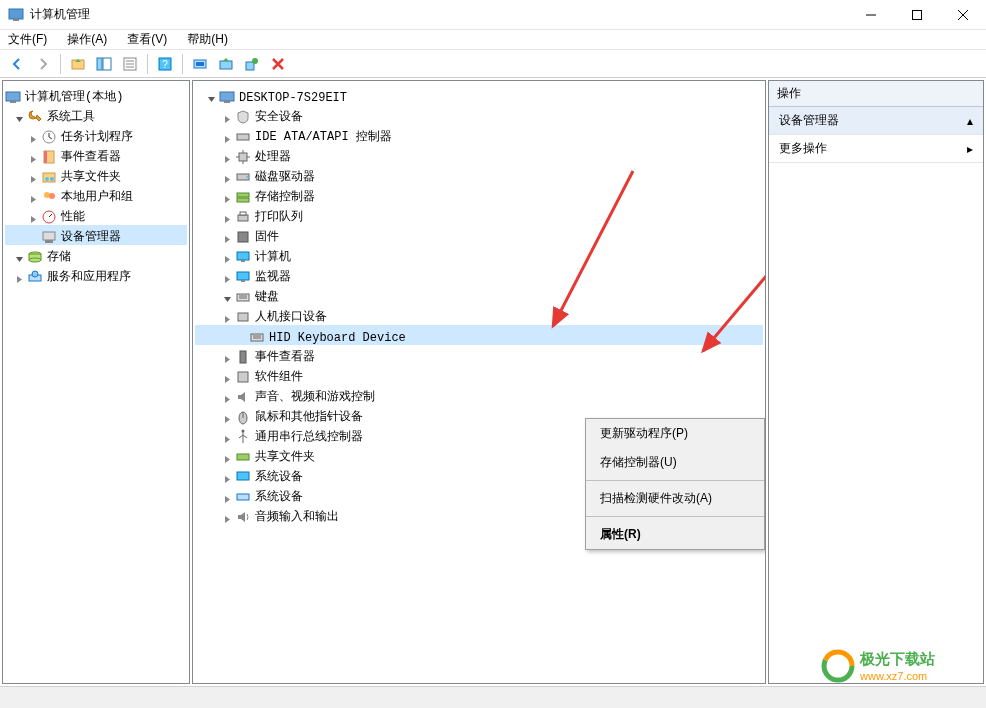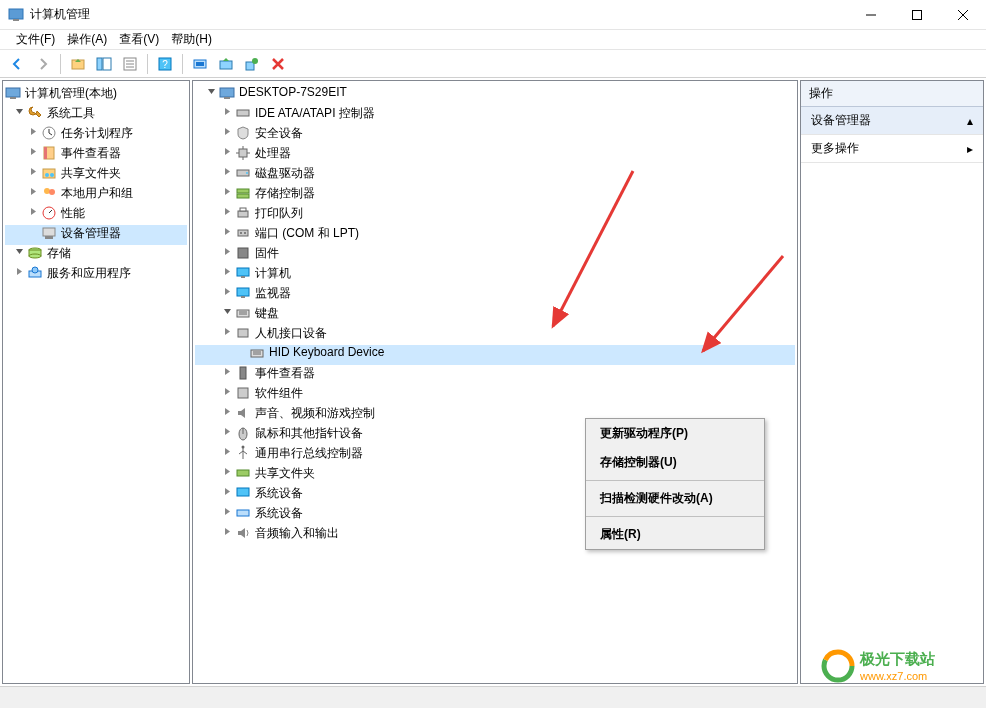--- a/index.html
+++ b/index.html
@@ -20,21 +20,21 @@
   border-bottom: 1px solid #e5e5e5;
 }
 .titlebar .app-icon { width: 16px; height: 16px; margin-right: 6px; }
 .titlebar .title { flex: 1; }
 .titlebar .win-buttons { display: flex; height: 100%; }
 .titlebar .win-btn {
   width: 46px; display: flex; align-items: center; justify-content: center;
 }
 .titlebar .win-btn svg { stroke: #000; }
 .menubar {
-  height: 20px; display: flex; align-items: center; padding-left: 16px; gap: 12px;
+  height: 20px; display: flex; align-items: center; padding-left: 8px; gap: 20px;
   border-bottom: 1px solid #e5e5e5;
 }
 .menubar span { cursor: default; }
 .toolbar {
   height: 28px; display: flex; align-items: center; padding-left: 6px; gap: 4px;
   border-bottom: 1px solid #d0d0d0;
 }
 .toolbar .tbtn {
   width: 22px; height: 22px; display: flex; align-items: center; justify-content: center;
 }
@@ -42,52 +42,52 @@
 .main {
   display: flex; height: calc(708px - 30px - 20px - 28px - 22px);
 }
 .left-pane {
   width: 188px; border: 1px solid #828790; margin: 2px; padding: 4px 2px; overflow: hidden;
 }
 .mid-pane {
   flex: 1; border: 1px solid #828790; margin: 2px 0; padding: 4px 2px; overflow: hidden; position: relative;
 }
 .right-pane {
-  width: 184px; border: 1px solid #828790; margin: 2px; display: flex; flex-direction: column;
+  width: 216px; border: 1px solid #828790; margin: 2px; display: flex; flex-direction: column;
 }
 .right-header {
   background: #eef3fa; border-bottom: 1px solid #bcc7d8; padding: 4px 8px; font-size: 12px;
 }
 .right-item {
   padding: 5px 10px; border-bottom: 1px solid #e5e5e5; display: flex; justify-content: space-between; align-items: center;
 }
 .right-item.hl { background: #e6eef9; }
 .tree-row {
-  display: flex; align-items: flex-start; height: 20px; white-space: nowrap; cursor: default;
+  display: flex; align-items: flex-end; height: 20px; white-space: nowrap; cursor: default; font-family: Liberation Mono, monospace;
 }
 .tree-row.selected { background: #cde8ff; }
 .tree-row.selected-dev { background: #cde8ff; }
 .expander {
   width: 12px; height: 12px; display: inline-flex; align-items: center; justify-content: center; margin-right: 2px;
 }
 .expander svg { fill: #595959; }
 .leaf-spacer { width: 14px; display: inline-block; }
 .node-icon { width: 16px; height: 16px; margin-right: 4px; flex: none; }
 .node-label { }
 .indent { display:inline-block; }
 .statusbar {
   height: 22px; border-top: 1px solid #d0d0d0; display: flex; align-items: center; padding-left: 8px;
   background: #f0f0f0;
 }
 .context-menu {
   position: absolute; left: 392px; top: 337px; width: 180px;
   background: #f0f0f0; border: 1px solid #a0a0a0; box-shadow: 2px 2px 4px rgba(0,0,0,0.25);
   z-index: 50;
 }
-.ctx-item { padding: 6px 14px; cursor: default; font-weight: bold; }
+.ctx-item { padding: 6px 14px; cursor: default; }
 .ctx-sep { height: 1px; background: #c0c0c0; margin: 3px 0; }
 .arrow-svg { position: absolute; pointer-events: none; z-index: 40; }
 .watermark {
   position: absolute; right: 6px; bottom: 22px; width: 160px; height: 40px; z-index: 60;
 }
 </style>
 </head>
 <body>
 
 <div class="titlebar">
@@ -330,35 +330,35 @@
     </div>
 
     <div class="tree-row">
         <span class="indent" style="width:26px"></span>
         <span class="expander">
           <svg width="9" height="9" viewBox="0 0 9 9">
             <path d="M2 1 L7 4.5 L2 8 Z" fill="#888"></path>
           </svg>
         </span>
         <svg class="node-icon" viewBox="0 0 16 16">
+          <path d="M8 2 L13 4 L13 9 Q13 13 8 14 Q3 13 3 9 L3 4 Z" fill="#ddd" stroke="#888"></path>
+        </svg>
+        <span class="node-label">安全设备</span>
+      </div>
+    <div class="tree-row">
+        <span class="indent" style="width:26px"></span>
+        <span class="expander">
+          <svg width="9" height="9" viewBox="0 0 9 9">
+            <path d="M2 1 L7 4.5 L2 8 Z" fill="#888"></path>
+          </svg>
+        </span>
+        <svg class="node-icon" viewBox="0 0 16 16">
           <rect x="2" y="5" width="12" height="6" fill="#ccc" stroke="#666"></rect>
         </svg>
         <span class="node-label">IDE ATA/ATAPI 控制器</span>
-      </div>
-    <div class="tree-row">
-        <span class="indent" style="width:26px"></span>
-        <span class="expander">
-          <svg width="9" height="9" viewBox="0 0 9 9">
-            <path d="M2 1 L7 4.5 L2 8 Z" fill="#888"></path>
-          </svg>
-        </span>
-        <svg class="node-icon" viewBox="0 0 16 16">
-          <path d="M8 2 L13 4 L13 9 Q13 13 8 14 Q3 13 3 9 L3 4 Z" fill="#ddd" stroke="#888"></path>
-        </svg>
-        <span class="node-label">安全设备</span>
       </div>
     <div class="tree-row">
         <span class="indent" style="width:26px"></span>
         <span class="expander">
           <svg width="9" height="9" viewBox="0 0 9 9">
             <path d="M2 1 L7 4.5 L2 8 Z" fill="#888"></path>
           </svg>
         </span>
         <svg class="node-icon" viewBox="0 0 16 16">
           <rect x="4" y="4" width="8" height="8" fill="#ccc" stroke="#666"></rect>
@@ -400,34 +400,20 @@
         <span class="expander">
           <svg width="9" height="9" viewBox="0 0 9 9">
             <path d="M2 1 L7 4.5 L2 8 Z" fill="#888"></path>
           </svg>
         </span>
         <svg class="node-icon" viewBox="0 0 16 16">
           <rect x="3" y="6" width="10" height="6" fill="#ccc" stroke="#666"></rect>
           <rect x="5" y="3" width="6" height="3" fill="#fff" stroke="#666"></rect>
         </svg>
         <span class="node-label">打印队列</span>
-      </div>
-    <div class="tree-row">
-        <span class="indent" style="width:26px"></span>
-        <span class="expander">
-          <svg width="9" height="9" viewBox="0 0 9 9">
-            <path d="M2 1 L7 4.5 L2 8 Z" fill="#888"></path>
-          </svg>
-        </span>
-        <svg class="node-icon" viewBox="0 0 16 16">
-          <rect x="3" y="5" width="10" height="6" fill="#ccc" stroke="#666"></rect>
-          <circle cx="6" cy="8" r="1" fill="#666"></circle>
-          <circle cx="10" cy="8" r="1" fill="#666"></circle>
-        </svg>
-        <span class="node-label">端口 (COM 和 LPT)</span>
       </div>
     <div class="tree-row">
         <span class="indent" style="width:26px"></span>
         <span class="expander">
           <svg width="9" height="9" viewBox="0 0 9 9">
             <path d="M2 1 L7 4.5 L2 8 Z" fill="#888"></path>
           </svg>
         </span>
         <svg class="node-icon" viewBox="0 0 16 16">
           <rect x="3" y="3" width="10" height="10" fill="#888" stroke="#555"></rect>

